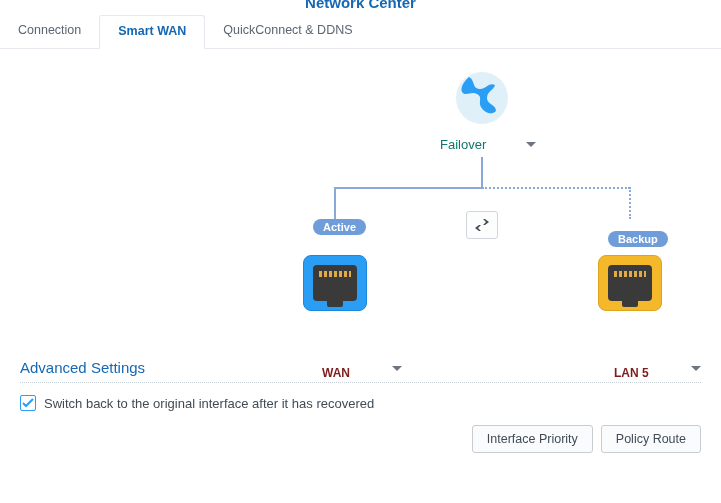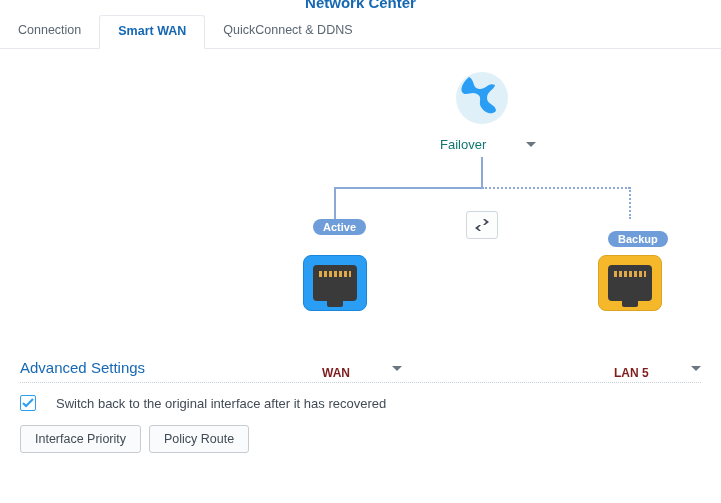--- a/index.html
+++ b/index.html
@@ -172,39 +172,40 @@
   .adv-title {
     color: #1668b3;
     font-size: 15px;
     padding-bottom: 6px;
     border-bottom: 1px dotted #c9d1d8;
     margin-bottom: 12px;
   }
   .check-row {
     display: flex;
     align-items: center;
-    gap: 20px;
+    gap: 8px;
     margin-bottom: 14px;
     font-size: 13px;
     color: #414b55;
   }
   .checkbox {
     width: 16px; height: 16px;
     border: 1px solid #2a9df5;
     background: #fff;
     display: inline-flex;
     align-items: center;
     justify-content: center;
     cursor: pointer;
     border-radius: 2px;
   }
   .checkbox svg { width: 12px; height: 12px; }
   .btn-row {
     display: flex;
     gap: 8px;
+    justify-content: flex-end;
   }
   .btn {
     border: 1px solid #c6ccd2;
     background: #fafbfc;
     padding: 6px 14px;
     font-size: 12.5px;
     color: #414b55;
     border-radius: 3px;
     cursor: pointer;
   }

